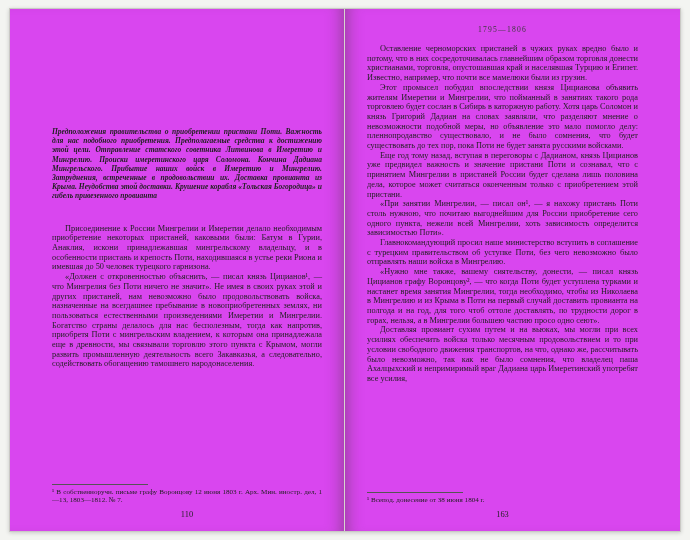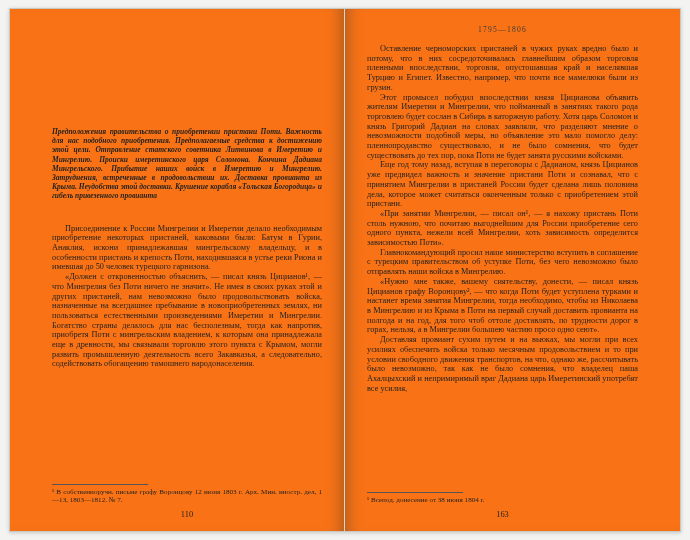--- a/index.html
+++ b/index.html
@@ -22,21 +22,21 @@
     background: #fdfdfb;
     border: 1px solid #c9c9c4;
     box-shadow: 0 1px 4px rgba(0,0,0,0.18);
   }
   .page {
     width: 50%;
     height: 100%;
     display: flex;
     flex-direction: column;
     overflow: hidden;
-    background: #f97316;
+    background: #d946ef;
   }
   .page-left {
     padding: 16px 22px 12px 42px;
     box-shadow: inset -14px 0 16px -12px rgba(60,55,45,0.45);
     border-right: 1px solid #d8d6cf;
   }
   .page-right {
     padding: 16px 42px 12px 22px;
     box-shadow: inset 14px 0 16px -12px rgba(60,55,45,0.45);
   }
@@ -102,21 +102,21 @@
       <div class="page-footer">
         <div class="footnote-rule"></div>
         <div class="footnote">¹ В собственноручн. письме графу Воронцову 12 июня 1803 г. Арх. Мин. иностр. дел, 1—13, 1803—1812. № 7.</div>
         <div class="page-number">110</div>
       </div>
     </div>
 
     <div class="page page-right">
       <div class="running-head">1795—1806</div>
       <div class="body-text">
-        <p>Оставление черноморских пристаней в чужих руках вредно было и потому, что в них сосредоточивалась главнейшим образом торговля пленными впоследствии, торговля, опустошавшая край и населявшая Турцию и Египет. Известно, например, что почти все мамелюки были из грузин.</p>
+        <p>Оставление черноморских пристаней в чужих руках вредно было и потому, что в них сосредоточивалась главнейшим образом торговля донести христианами, торговля, опустошавшая край и населявшая Турцию и Египет. Известно, например, что почти все мамелюки были из грузин.</p>
         <p>Этот промысел побудил впоследствии князя Цицианова объявить жителям Имеретии и Мингрелии, что пойманный в занятиях такого рода торговлею будет сослан в Сибирь в каторжную работу. Хотя царь Соломон и князь Григорий Дадиан на словах заявляли, что разделяют мнение о невозможности подобной меры, но объявление это мало помогло делу: пленнопродавство существовало, и не было сомнения, что будет существовать до тех пор, пока Поти не будет занята русскими войсками.</p>
         <p>Еще год тому назад, вступая в переговоры с Дадианом, князь Цицианов уже предвидел важность и значение пристани Поти и сознавал, что с принятием Мингрелии в пристаней России будет сделана лишь половина дела, которое может считаться оконченным только с приобретением этой пристани.</p>
         <p>«При занятии Мингрелии, — писал он¹, — я нахожу пристань Поти столь нужною, что почитаю выгоднейшим для России приобретение сего одного пункта, нежели всей Мингрелии, хоть зависимость определится зависимостью Поти».</p>
         <p>Главнокомандующий просил наше министерство вступить в соглашение с турецким правительством об уступке Поти, без чего невозможно было отправлять наши войска в Мингрелию.</p>
         <p>«Нужно мне также, вашему сиятельству, донести, — писал князь Цицианов графу Воронцову², — что когда Поти будет уступлена турками и настанет время занятия Мингрелии, тогда необходимо, чтобы из Николаева в Мингрелию и из Крыма в Поти на первый случай доставить провианта на полгода и на год, для того чтоб оттоле доставлять, по трудности дорог в горах, нельзя, а в Мингрелии большею частию просо одно сеют».</p>
         <p>Доставляя провиант сухим путем и на вьюках, мы могли при всех усилиях обеспечить войска только месячным продовольствием и то при условии свободного движения транспортов, на что, однако же, рассчитывать было невозможно, так как не было сомнения, что владелец паша Ахалцыхский и непримиримый враг Дадиана царь Имеретинский употребят все усилия,</p>
       </div>
       <div class="page-footer">
         <div class="footnote-rule"></div>
         <div class="footnote">¹ Всепод. донесение от 38 июня 1804 г.</div>

